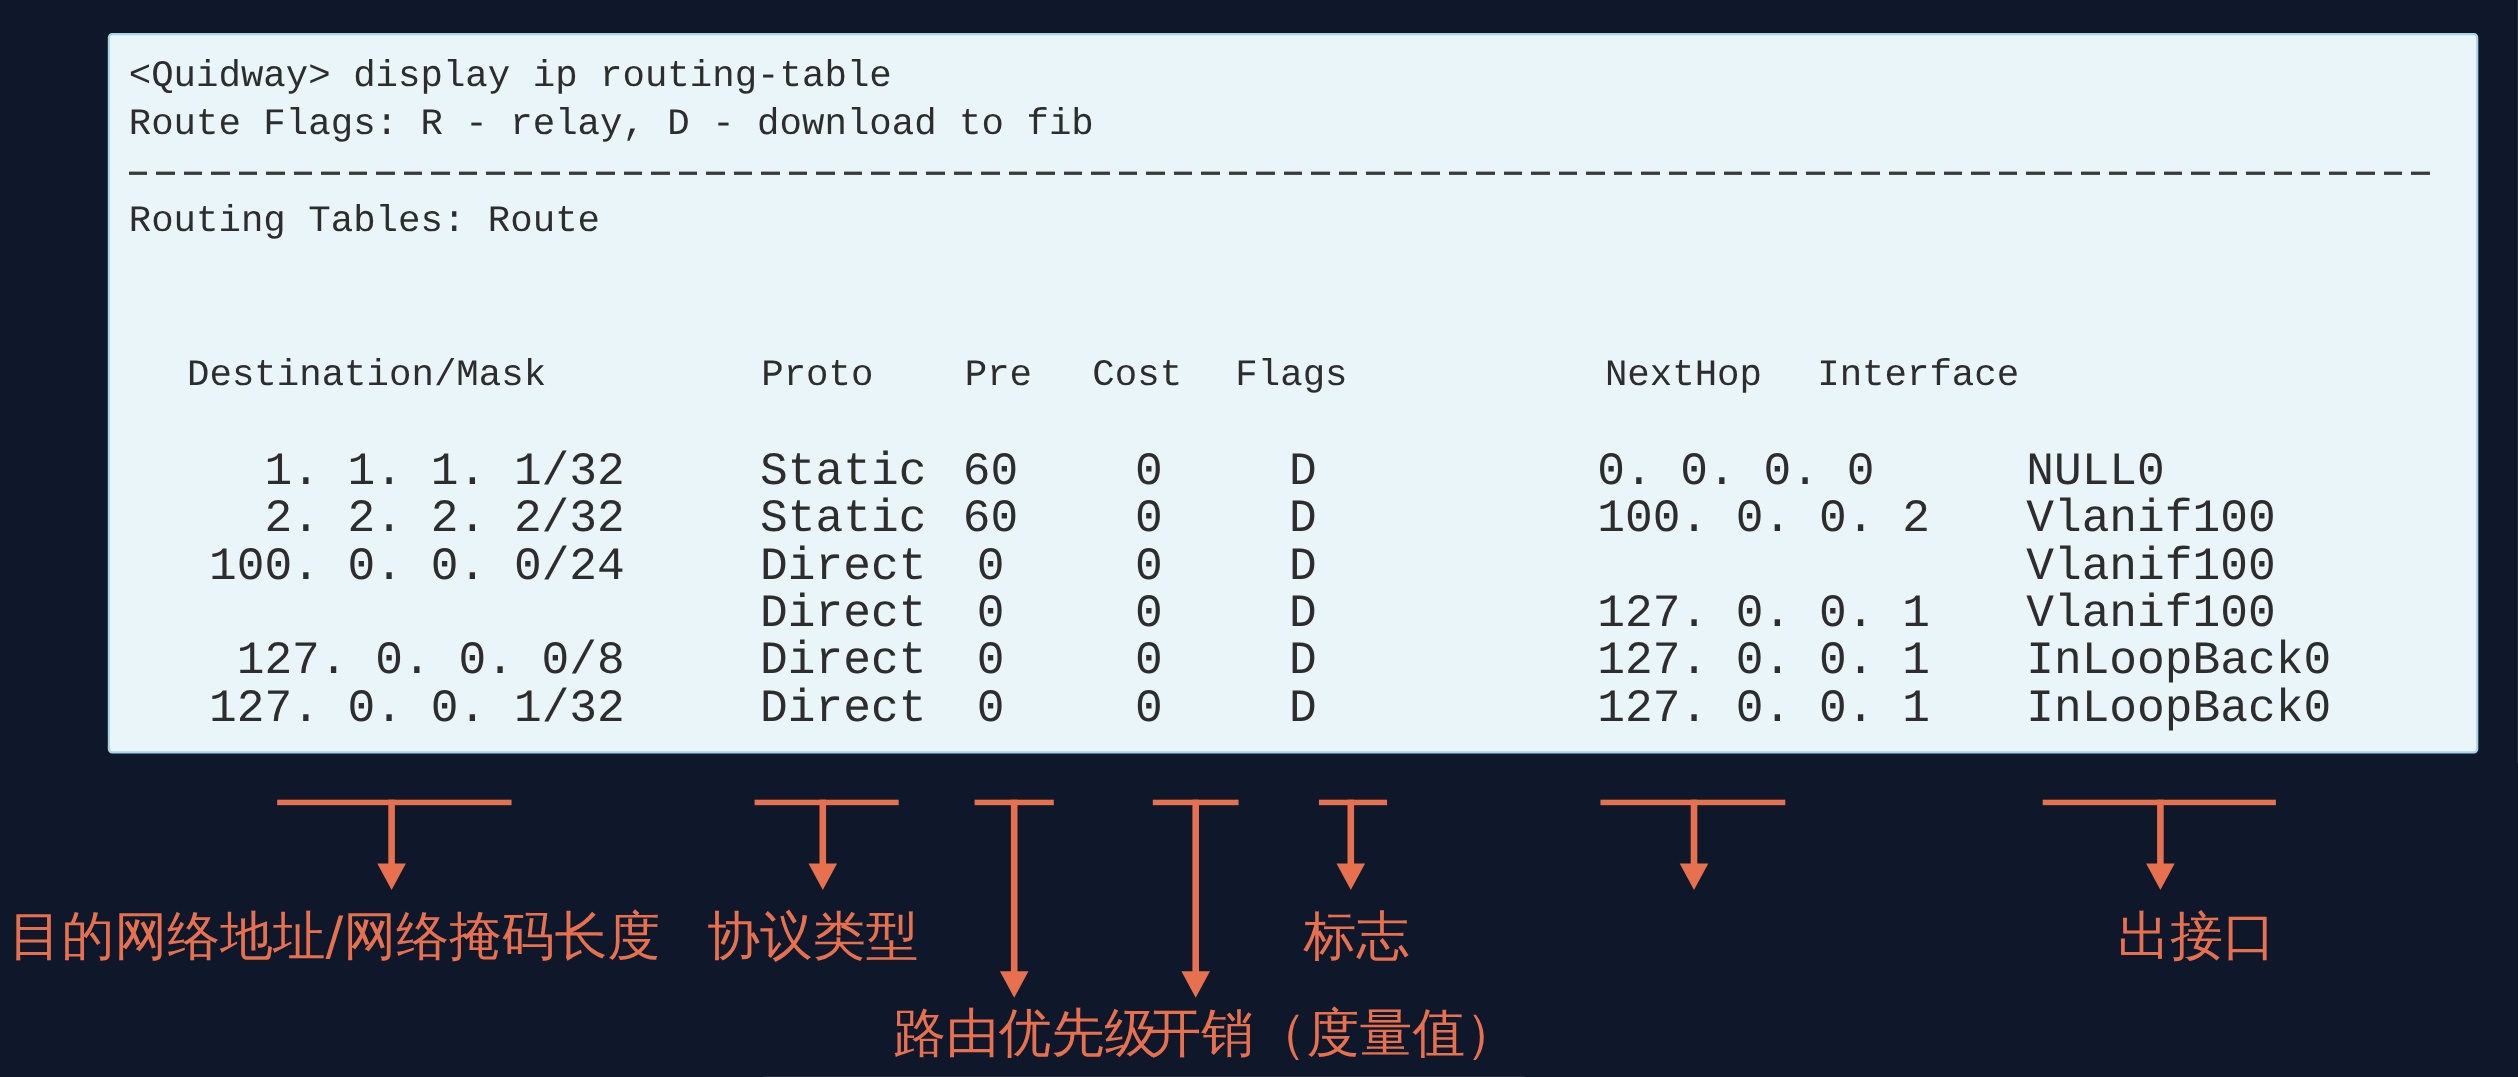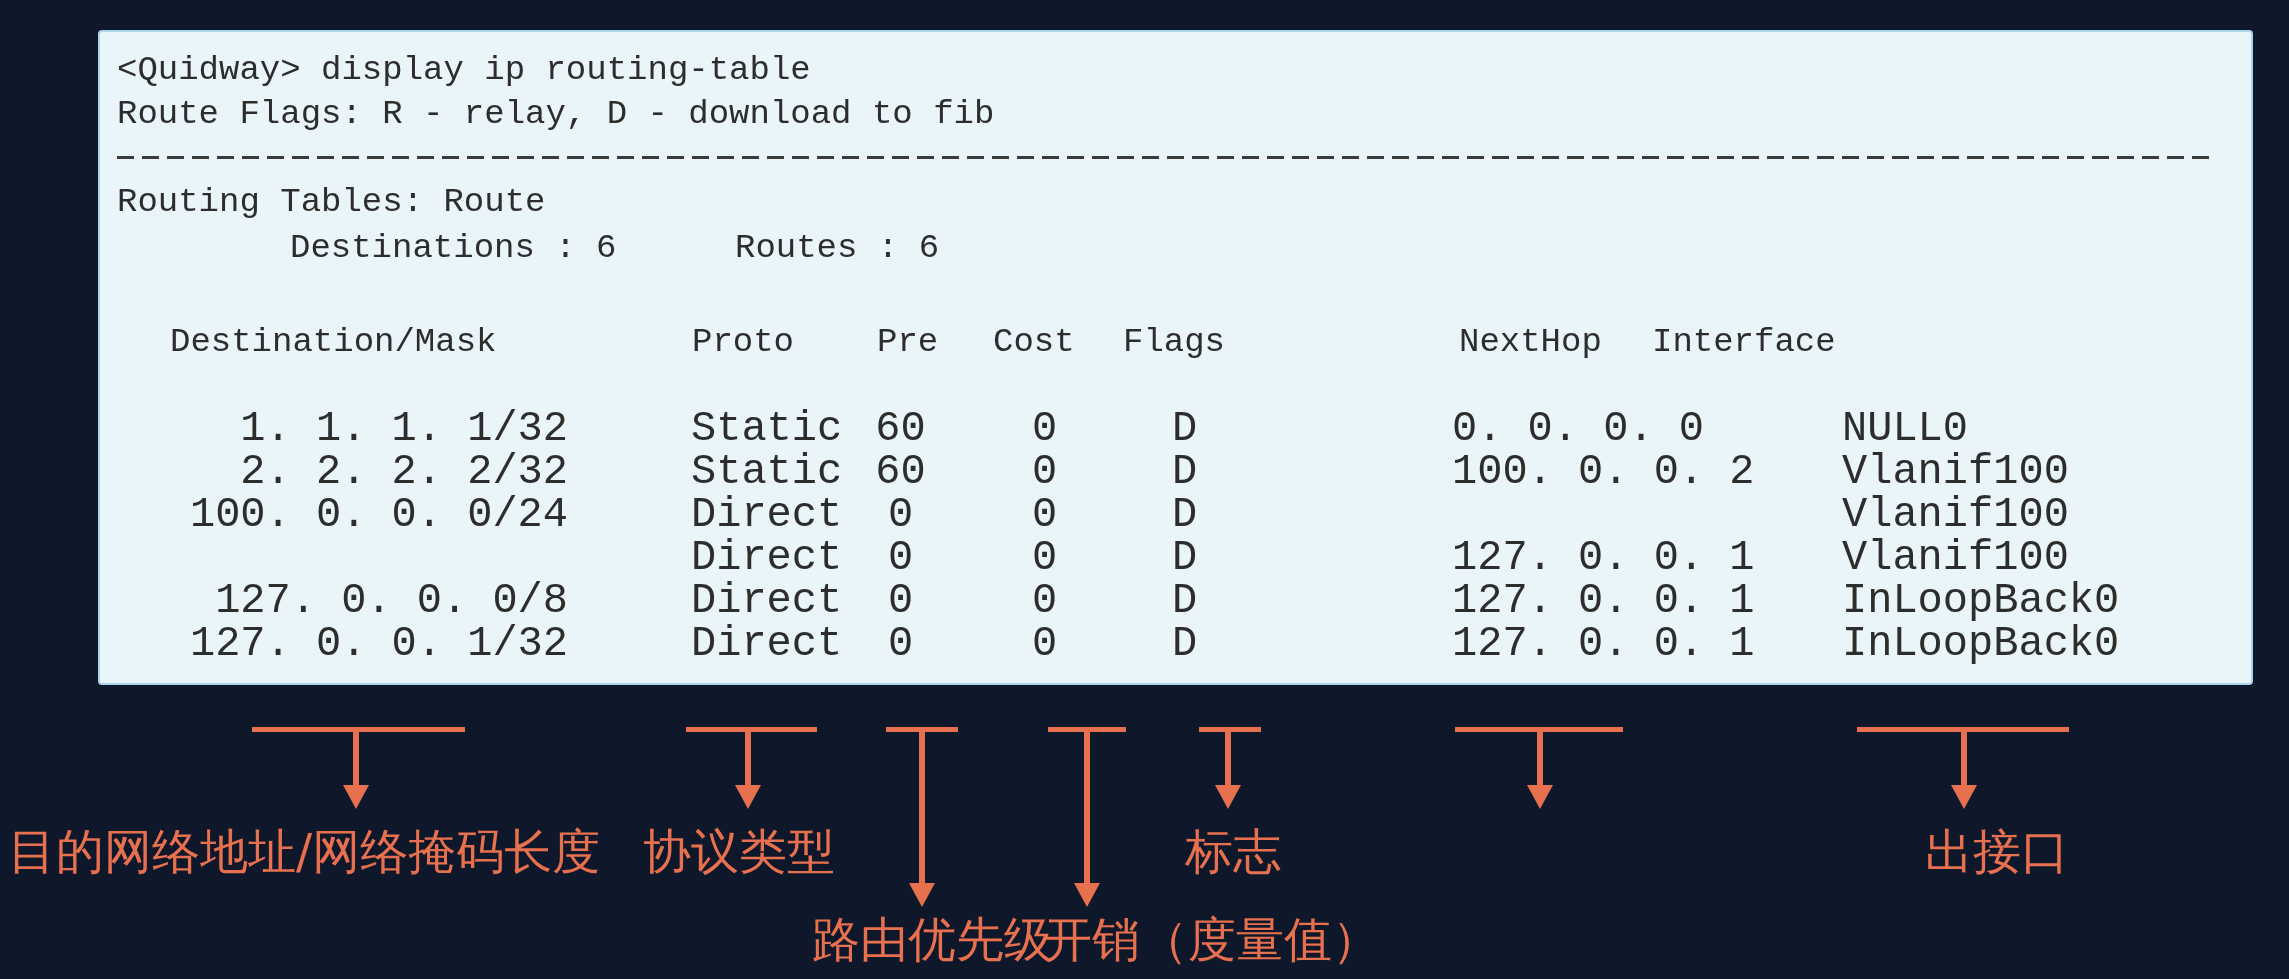--- a/index.html
+++ b/index.html
@@ -73,22 +73,20 @@
   <div class="terminal">
 
     <div class="tline" style="top:16px">&lt;Quidway&gt; display ip routing-table</div>
     <div class="tline" style="top:60px">Route Flags: R - relay, D - download to fib</div>
 
     <div class="dashline"></div>
 
     <div class="tline" style="top:148px">Routing Tables: Route</div>
 
     <div class="row" style="top:194px">
-      <span class="tspan" style="left:190px">Destinations : 6</span>
-      <span class="tspan" style="left:635px">Routes : 6</span>
     </div>
 
     <div class="row" style="top:288px">
       <span class="tspan h-dest">Destination/Mask</span>
       <span class="tspan h-proto">Proto</span>
       <span class="tspan h-pre">Pre</span>
       <span class="tspan h-cost">Cost</span>
       <span class="tspan h-flags">Flags</span>
       <span class="tspan h-nh">NextHop</span>
       <span class="tspan h-if">Interface</span>

